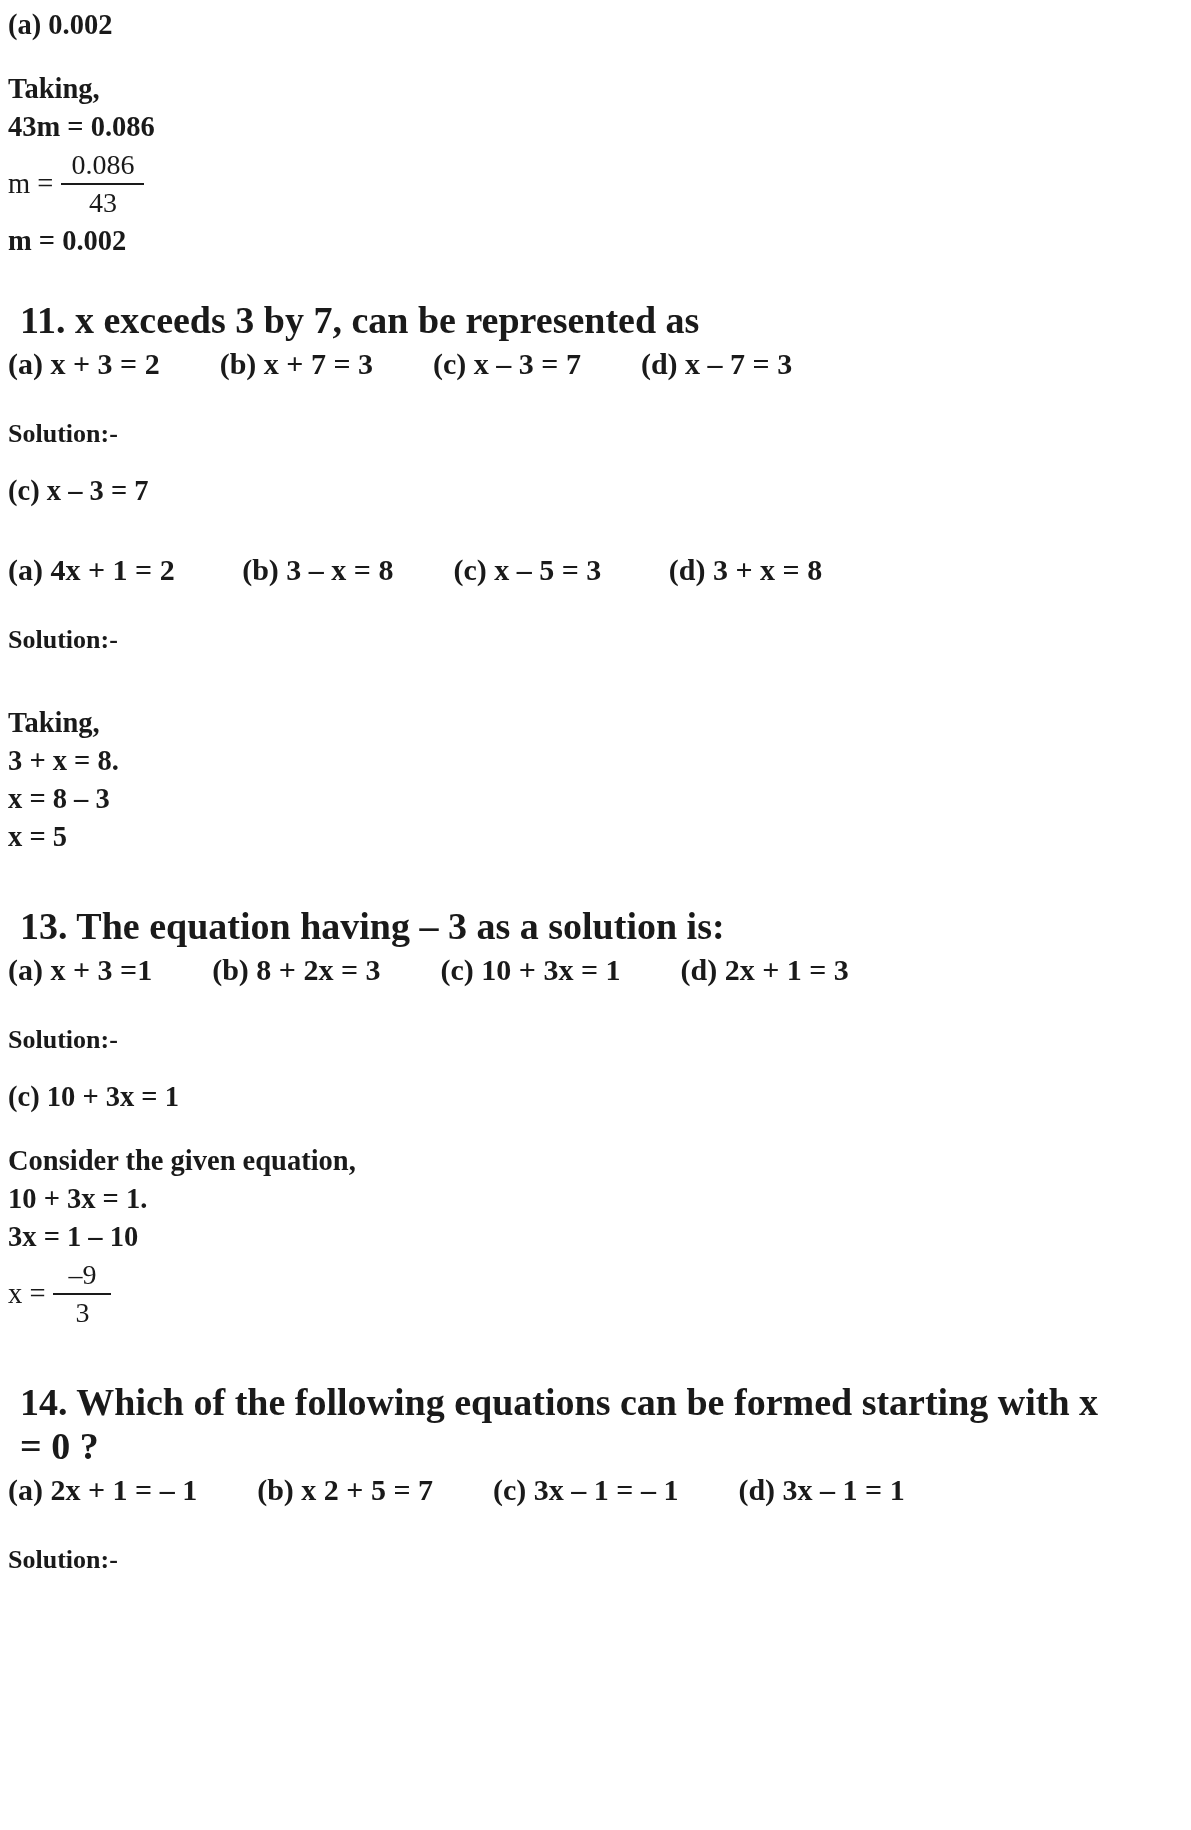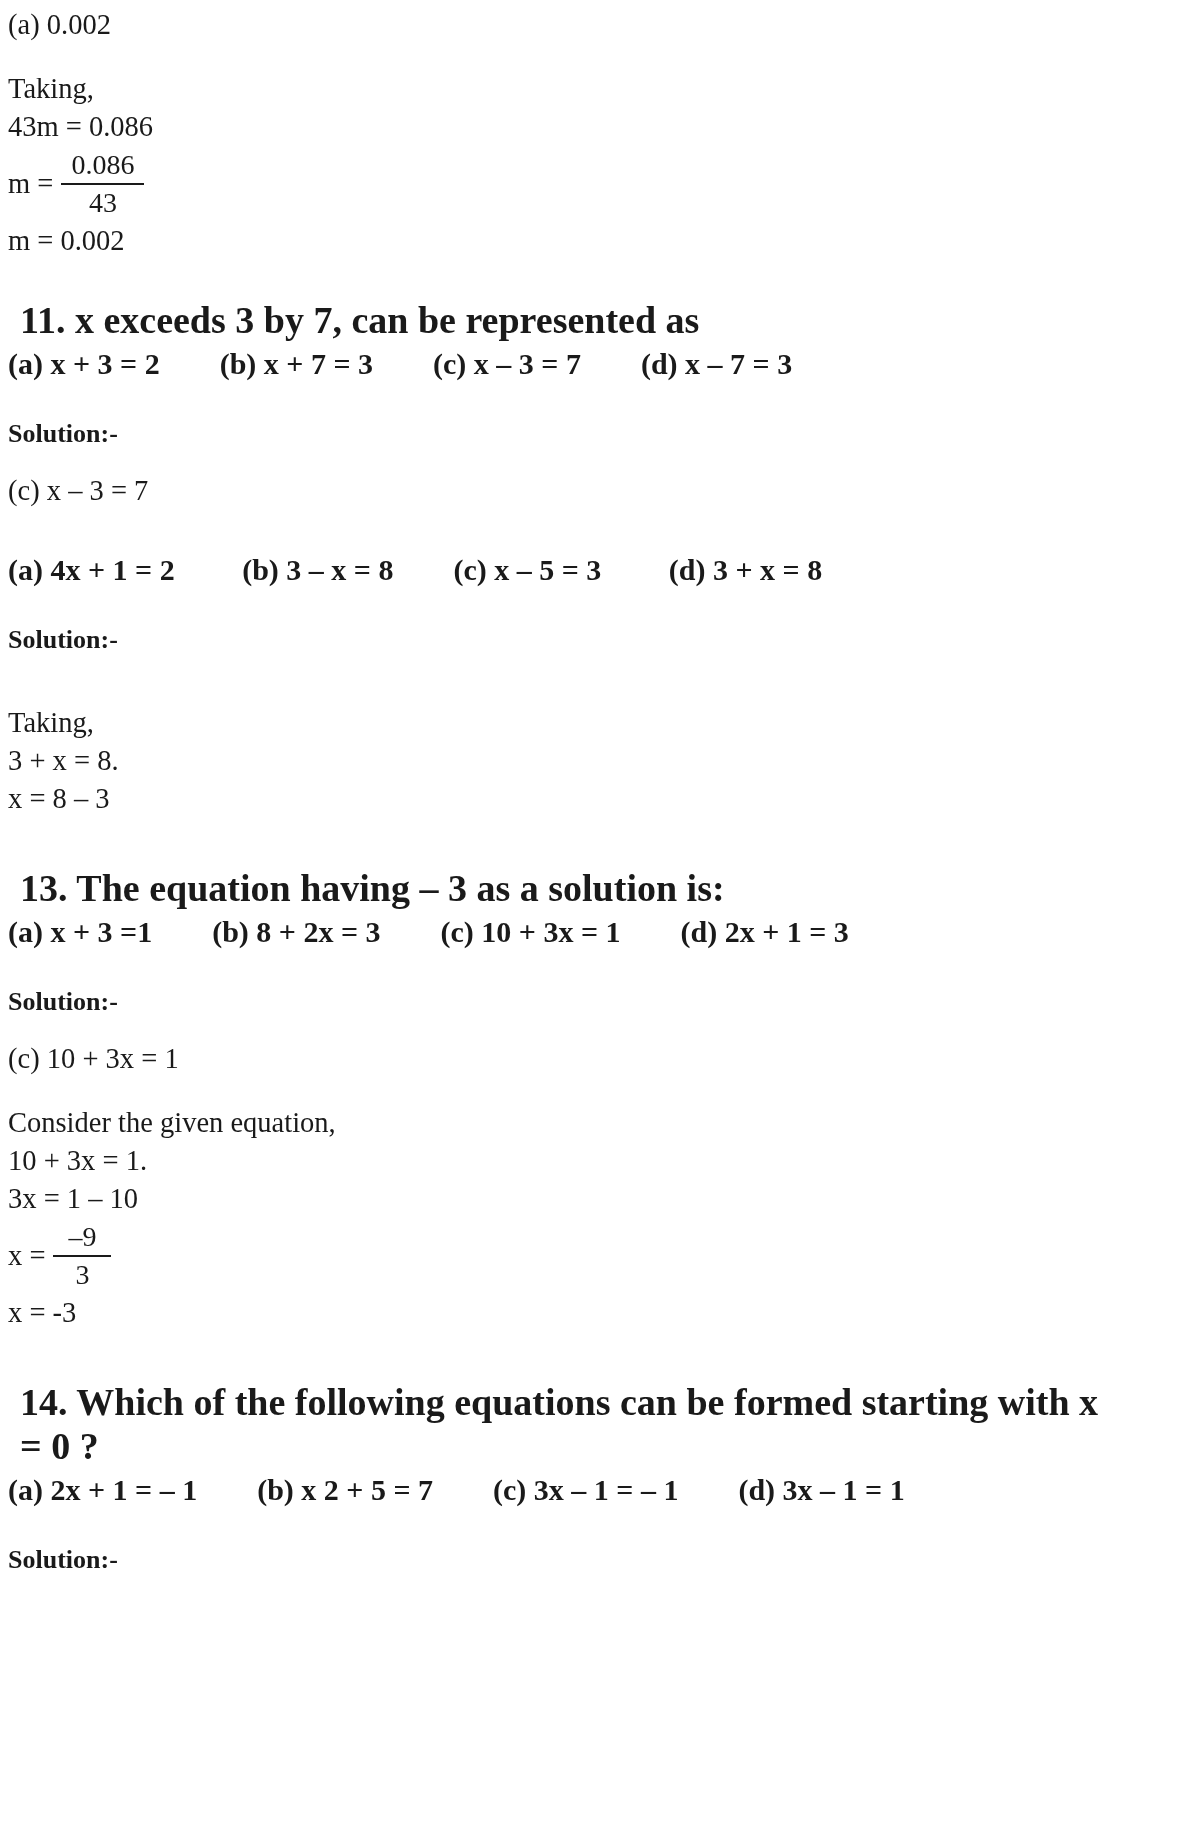--- a/index.html
+++ b/index.html
@@ -77,21 +77,21 @@
   .frac .bar {
     width: 100%;
     height: 2px;
     background: #1a1a1a;
   }
   .frac .den {
     padding: 1px 10px 0 10px;
     font-size: 28px;
     line-height: 34px;
   }
-  .tight { line-height: 38px; }
+  .tight { line-height: 38px; font-weight: bold; }
 </style>
 </head>
 <body>
 
 <div class="page">
   <div id="content">
       <div class="line plain tight">(a) 0.002</div>
       <div class="gap-md"></div>
       <div class="line plain tight">Taking,</div>
       <div class="line plain tight">43m = 0.086</div>
@@ -113,39 +113,39 @@
       <div class="line plain tight">(c) x – 3 = 7</div>
       <div class="gap-lg"></div>
       <div class="opts">(a) 4x + 1 = 2         (b) 3 – x = 8        (c) x – 5 = 3         (d) 3 + x = 8</div>
       <div class="gap-md"></div>
       <div class="sol">Solution:-</div>
       <div class="gap-sm"></div>
       <div class="gap-md"></div>
       <div class="line plain tight">Taking,</div>
       <div class="line plain tight">3 + x = 8.</div>
       <div class="line plain tight">x = 8 – 3</div>
+      <div class="line plain tight">x = 5</div>
       <div class="gap-xl"></div>
       <div class="q-title">13. The equation having – 3 as a solution is:</div>
       <div class="opts">(a) x + 3 =1        (b) 8 + 2x = 3        (c) 10 + 3x = 1        (d) 2x + 1 = 3</div>
       <div class="gap-md"></div>
       <div class="sol">Solution:-</div>
       <div class="gap-sm"></div>
       <div class="line plain tight">(c) 10 + 3x = 1</div>
       <div class="gap-md"></div>
       <div class="line plain tight">Consider the given equation,</div>
       <div class="line plain tight">10 + 3x = 1.</div>
       <div class="line plain tight">3x = 1 – 10</div>
       <div class="frac-row">
         <span class="frac-lead">x =</span>
         <span class="frac">
           <span class="num">–9</span>
           <span class="bar"></span>
           <span class="den">3</span>
         </span>
       </div>
-      <div class="line plain tight">x = -3</div>
       <div class="gap-xl"></div>
       <div class="q-title">14. Which of the following equations can be formed starting with x = 0 ?</div>
       <div class="opts">(a) 2x + 1 = – 1        (b) x 2 + 5 = 7        (c) 3x – 1 = – 1        (d) 3x – 1 = 1</div>
       <div class="gap-md"></div>
       <div class="sol">Solution:-</div>
     </div>
 </div>
 
 </body></html>

